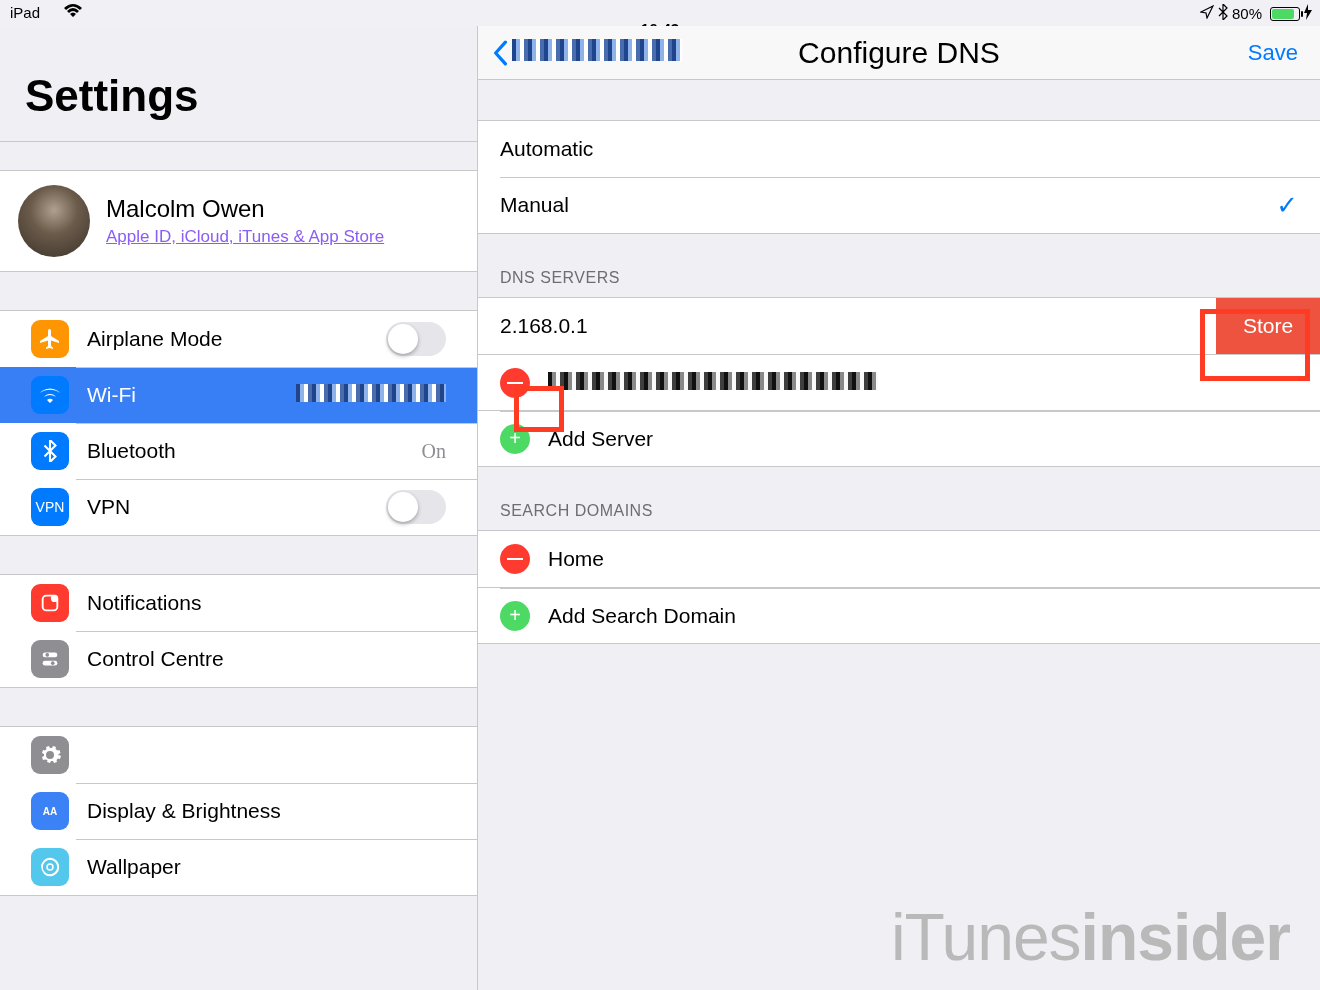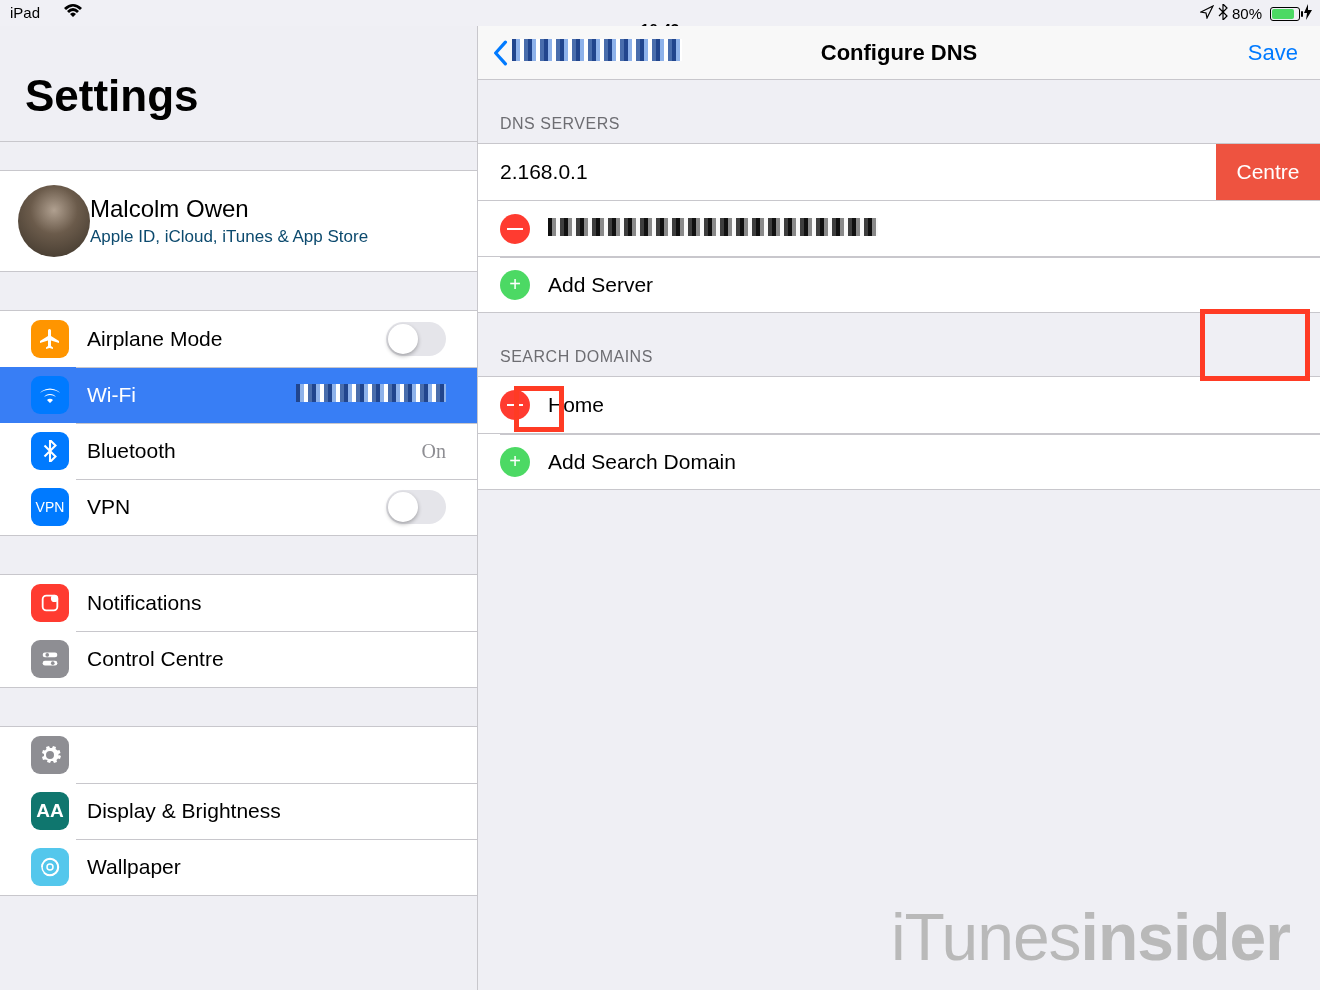--- a/index.html
+++ b/index.html
@@ -15,42 +15,42 @@
   .battery { display: inline-flex; align-items: center; }
   .battery-pct { margin-right: 4px; }
   .battery-body { width: 30px; height: 14px; border: 1px solid #000; border-radius: 3px; position: relative; }
   .battery-body::after { content:""; position:absolute; right:-4px; top:3px; width:2px; height:6px; background:#000; border-radius:1px; }
   .battery-fill { position:absolute; left:1px; top:1px; bottom:1px; width: 80%; background:#4cd964; border-radius:2px; }
 
   
   .sidebar { position: absolute; left: 0; top: 26px; width: 478px; bottom: 0; background: #efeff4; border-right: 1px solid #c8c7cc; }
   .settings-title { font-size: 44px; font-weight: 700; padding: 45px 25px 20px 25px; color: #000; }
   .hr { height: 1px; background: #c8c7cc; }
-  .profile-cell { background: #fff; padding: 14px 18px; display: flex; align-items: center; border-top:1px solid #c8c7cc; border-bottom:1px solid #c8c7cc; margin-top: 28px; }
+  .profile-cell { background: #fff; padding: 14px 18px; display: flex; align-items: center; gap: 16px; border-top:1px solid #c8c7cc; border-bottom:1px solid #c8c7cc; margin-top: 28px; }
   .avatar { width: 72px; height: 72px; border-radius: 50%; background: radial-gradient(circle at 50% 35%, #b0a090 0%, #6b5b4b 40%, #3a3228 100%); flex-shrink:0; }
   .profile-name { font-size: 24px; color:#000; }
-  .profile-sub { font-size: 17px; color:#0c4a6e; margin-top:4px; }
+  .profile-sub { font-size: 17px; color:#8b5cf6; margin-top:4px;text-decoration:underline; }
 
   .group { margin-top: 38px; background:#fff; border-top:1px solid #c8c7cc; border-bottom:1px solid #c8c7cc; }
   .row { display:flex; align-items:center; padding: 0 31px; height: 56px; position:relative; }
   .row + .row::before { content:""; position:absolute; left:76px; right:0; top:0; height:1px; background:#c8c7cc; }
   .row.sel { background:#387ef5; }
   .row.sel .label, .row.sel .value { color:#fff; }
   .icon { width:38px; height:38px; border-radius:9px; margin-right:18px; flex-shrink:0; display:flex; align-items:center; justify-content:center; }
   .label { font-size: 21px; color:#000; flex:1; }
   .value { font-size: 20px; color:#8e8e93;font-family:Liberation Serif, serif; }
   .toggle { width:60px; height:34px; border-radius:17px; background:#e5e5ea; position:relative; }
   .toggle::after { content:""; position:absolute; width:30px; height:30px; background:#fff; border-radius:50%; top:2px; left:2px; box-shadow:0 2px 4px rgba(0,0,0,.3); }
 
   
   .detail { position:absolute; left:478px; right:0; top:26px; bottom:0; background:#efeff4; }
   .navbar { height:54px; background:#f8f8f8; border-bottom:1px solid #c8c7cc; position:relative; display:flex; align-items:center; }
   .back { position:absolute; left:14px; display:flex; align-items:center; color:#007aff; font-size:22px; }
   .back svg { margin-right:4px; }
-  .nav-title { position:absolute; left:50%; transform:translateX(-50%); font-size:22px; font-weight:700; color:#000; }
+  .nav-title { position:absolute; left:50%; transform:translateX(-50%); font-size:30px; font-weight:400; color:#000; }
   .save { position:absolute; right:22px; color:#007aff; font-size:22px; }
 
   .section-group { margin-top: 40px; background:#fff; border-top:1px solid #c8c7cc; border-bottom:1px solid #c8c7cc; }
   .drow { display:flex; align-items:center; padding:0 22px; height:56px; position:relative; font-size:21px; color:#000; }
   .drow + .drow::before { content:""; position:absolute; left:22px; right:0; top:0; height:1px; background:#c8c7cc; }
   .check { color:#007aff; font-size:26px; }
 
   .sect-header { font-size:16px; color:#6d6d72; padding: 35px 22px 10px 22px; text-transform:uppercase; letter-spacing:0.5px; }
   .circle-btn { width:30px; height:30px; border-radius:50%; display:flex; align-items:center; justify-content:center; color:#fff; font-size:20px; font-weight:400; margin-right:18px; flex-shrink:0; }
   .minus { background:#ff3b30; }
@@ -175,21 +175,21 @@
 
     <div class="group">
       <div class="row">
         <div class="icon" style="background:#8e8e93">
             <svg width="24" height="24" viewBox="0 0 24 24" fill="#fff">
               <path d="M12 8a4 4 0 1 0 0 8 4 4 0 0 0 0-8zm9 4l2 1-1 3-2-.5-1.5 1.5.5 2-3 1-1-2h-2l-1 2-3-1 .5-2L7 16.5 5 17l-1-3 2-1v-2l-2-1 1-3 2 .5L8.5 6 8 4l3-1 1 2h2l1-2 3 1-.5 2L19.5 7.5 21.5 7l1 3-2 1v2z"></path>
             </svg>
           </div>
       </div>
       <div class="row">
-        <div class="icon" style="background:#0f766e;color:#fff;font-size:19px;font-weight:600">AA</div>
+        <div class="icon" style="background:#3b82f6;color:#fff;font-size:10px;font-weight:600">AA</div>
         <div class="label">Display &amp; Brightness</div>
       </div>
       <div class="row">
         <div class="icon" style="background:#54c7ec">
             <svg width="24" height="24" viewBox="0 0 24 24" fill="none" stroke="#fff" stroke-width="1.5">
               <circle cx="12" cy="12" r="8"></circle>
               <circle cx="12" cy="12" r="3"></circle>
               <path d="M12 4a8 8 0 0 1 0 16M4 12a8 8 0 0 1 16 0M6 6a8 8 0 0 1 12 12M18 6a8 8 0 0 1-12 12"></path>
             </svg>
           </div>
@@ -203,26 +203,35 @@
       <div class="back">
         <svg width="16" height="26" viewBox="0 0 14 24">
             <path d="M12 2 L3 12 L12 22" fill="none" stroke="#007aff" stroke-width="3" stroke-linecap="round" stroke-linejoin="round"></path>
           </svg>
         <span><span class="pixelated" style="width:170px;height:22px"></span></span>
       </div>
       <div class="nav-title">Configure DNS</div>
       <div class="save">Save</div>
     </div>
 
+    <div class="section-group">
+      <div class="drow">
+        <span style="flex:1">Automatic</span>
+      </div>
+      <div class="drow">
+        <span style="flex:1">Manual</span>
+        <span class="check">✓</span>
+      </div>
+    </div>
 
     <div class="sect-header">DNS SERVERS</div>
     <div style="background:#fff;border-top:1px solid #c8c7cc;border-bottom:1px solid #c8c7cc;position:relative">
       <div class="swipe-row">
         <div class="swipe-content">2.168.0.1</div>
-        <div class="delete-btn">Centre</div>
+        <div class="delete-btn">Store</div>
       </div>
       <div class="drow" style="border-top:1px solid #c8c7cc">
         <div class="circle-btn minus">
             <svg width="16" height="2" viewBox="0 0 16 2">
               <rect width="16" height="2" fill="#fff"></rect>
             </svg>
           </div>
         <span><span class="pixelated" style="width:330px;background:repeating-linear-gradient(90deg,#1a1a1a 0 4px,#888 4px 8px,#eee 8px 12px,#444 12px 16px)"></span></span>
       </div>
       <div class="drow" style="border-top:1px solid #c8c7cc">

